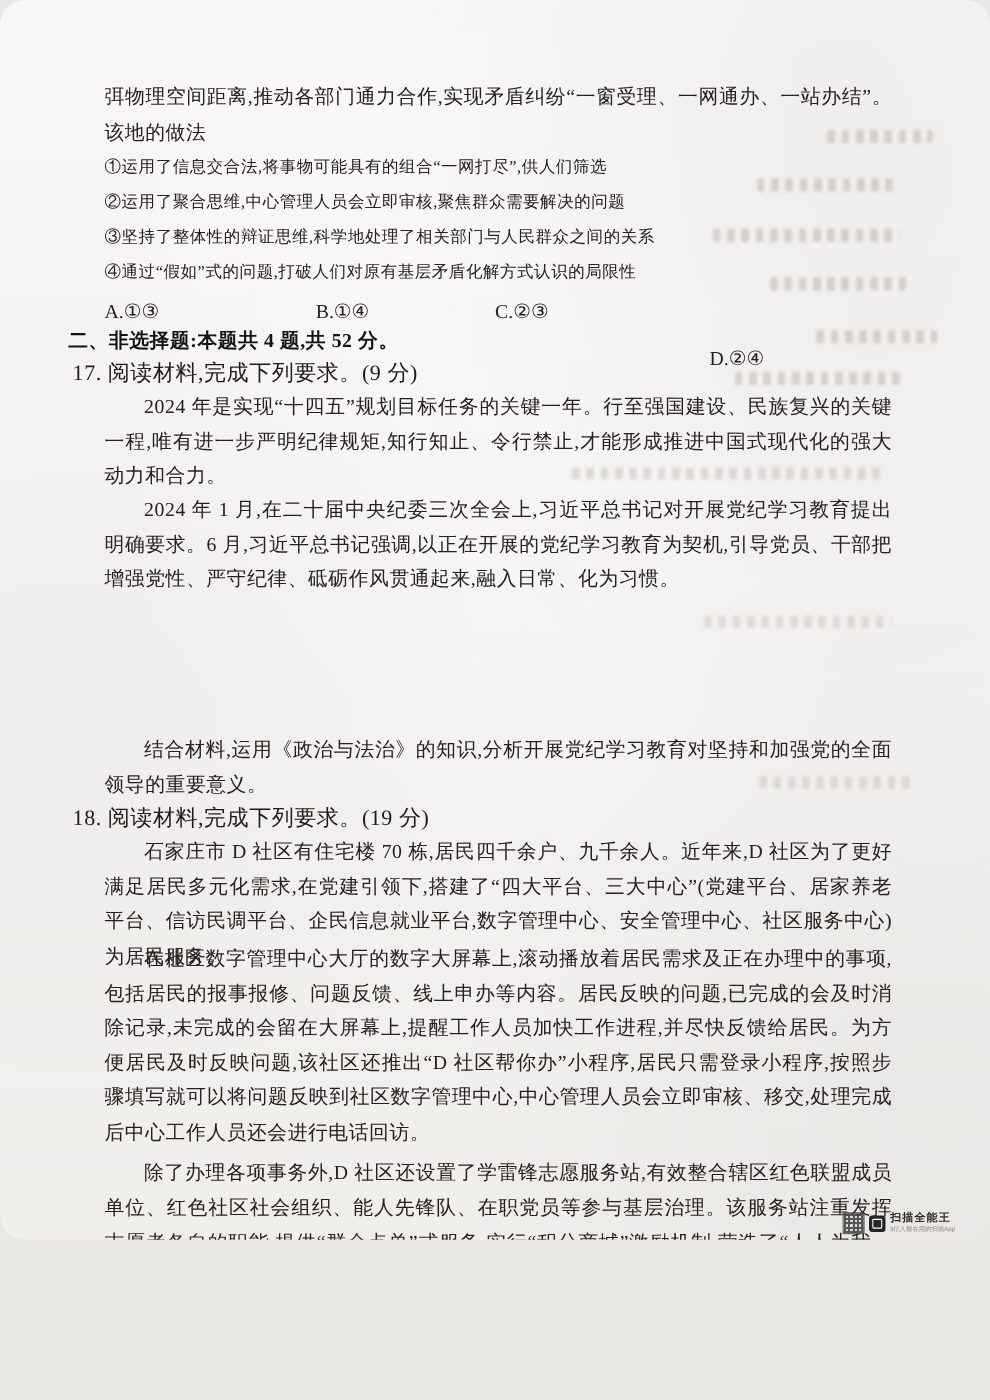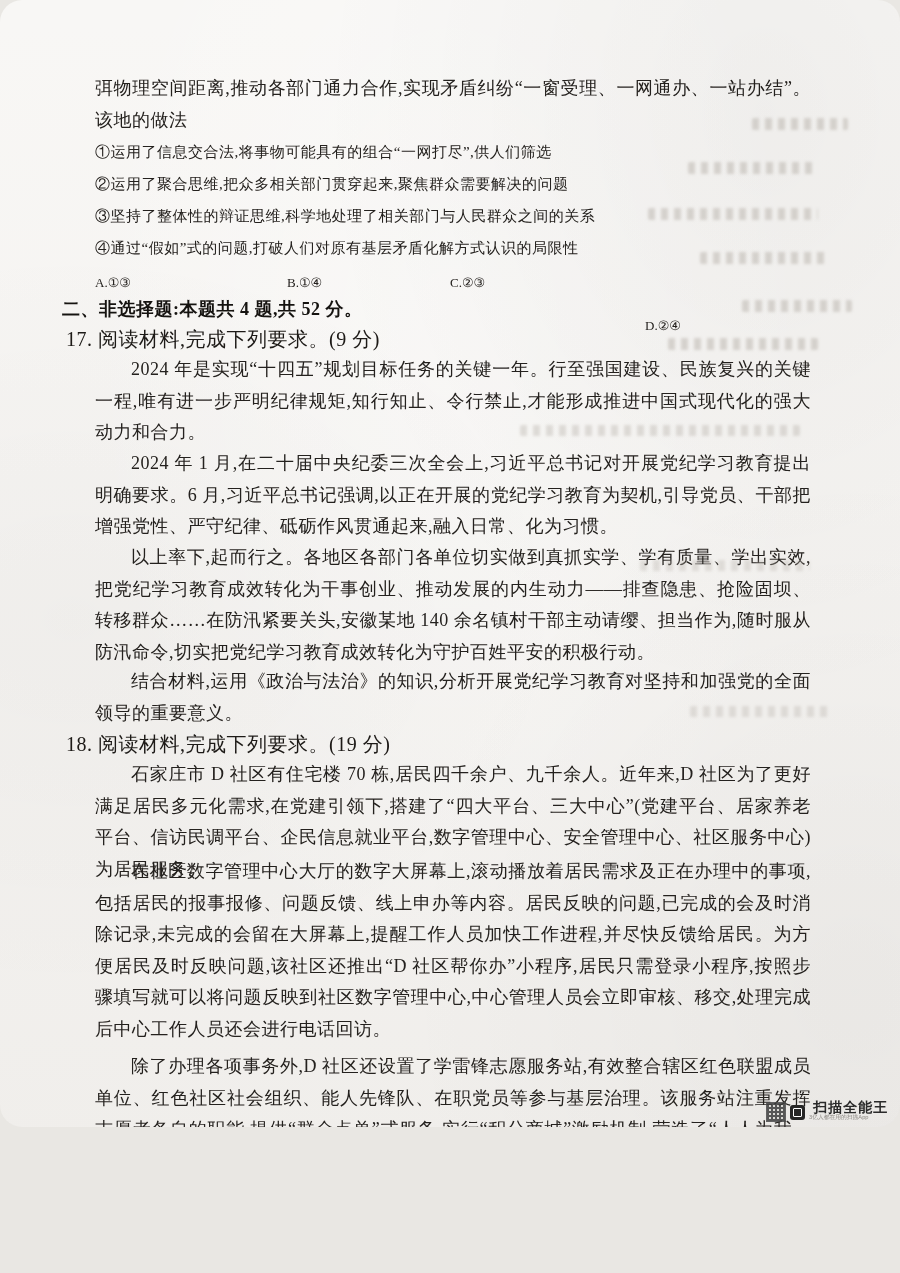--- a/index.html
+++ b/index.html
@@ -23,21 +23,21 @@
   .blk{position:absolute;margin:0;}
   .body-text{
     left:95px;width:716px;
     font-size:18px;line-height:31.5px;
     text-align:justify;text-justify:inter-ideograph;
     letter-spacing:0.5px;
   }
   .indent{text-indent:2em;}
   .stem{line-height:32px;}
   .option-line{font-size:15px;line-height:32px;letter-spacing:0.5px;}
-  .choices{left:95px;width:716px;height:32px;font-size:13px;line-height:32px;}
+  .choices{left:95px;width:716px;height:32px;font-size:18px;line-height:32px;}
   .choice{position:absolute;top:0;white-space:nowrap;}
   .choice-a{left:0;}
   .choice-b{left:192px;}
   .choice-c{left:355px;}
   .choice-d{left:550px;margin-top:43px;}
   .sec-heading{
     left:62px;width:760px;
     font-size:18px;line-height:30px;font-weight:bold;color:#151310;
     letter-spacing:0.5px;
   }
@@ -61,52 +61,51 @@
     background-image:
       repeating-linear-gradient(0deg,#3c3c3c 0 2px,transparent 2px 4px),
       repeating-linear-gradient(90deg,#3c3c3c 0 2px,#d8d6d2 2px 4px);
   }
   .scan-logo{
     width:15px;height:15px;border-radius:3px;background:#262626;
     display:flex;align-items:center;justify-content:center;flex:0 0 auto;
   }
   .scan-logo span{display:block;width:7px;height:7px;border:1.4px solid #fff;border-radius:1px;}
   .scan-text{display:flex;flex-direction:column;justify-content:center;}
-  .scan-name{font-size:14px;font-weight:bold;color:#2a2a2a;line-height:11px;
-    font-family:"Liberation Sans","DejaVu Sans",sans-serif;letter-spacing:1px;text-align:center;}
+  .scan-name{font-size:10px;font-weight:bold;color:#2a2a2a;line-height:11px;
+    font-family:"Liberation Sans","DejaVu Sans",sans-serif;letter-spacing:1px;}
   .scan-tagline{font-size:8px;color:#8a8680;line-height:9px;transform:scale(.72);transform-origin:left center;
     font-family:"Liberation Sans","DejaVu Sans",sans-serif;white-space:nowrap;}
 </style>
 </head>
 <body>
 
 <div class="page">
 
   <p class="blk body-text stem" style="top:72px;">弭物理空间距离,推动各部门通力合作,实现矛盾纠纷“一窗受理、一网通办、一站办结”。该地的做法</p>
 
   <div class="blk body-text" style="top:136px;">
     <div class="option-line">①运用了信息交合法,将事物可能具有的组合“一网打尽”,供人们筛选</div>
-    <div class="option-line">②运用了聚合思维,把众多相关部门贯穿起来,聚焦群众需要解决的问题</div>
+    <div class="option-line">②运用了聚合思维,中心管理人员会立即审核,聚焦群众需要解决的问题</div>
     <div class="option-line">③坚持了整体性的辩证思维,科学地处理了相关部门与人民群众之间的关系</div>
     <div class="option-line">④通过“假如”式的问题,打破人们对原有基层矛盾化解方式认识的局限性</div>
   </div>
 
   <div class="blk choices" style="top:267px;">
     <span class="choice choice-a">A.①③</span>
     <span class="choice choice-b">B.①④</span>
     <span class="choice choice-c">C.②③</span>
     <span class="choice choice-d">D.②④</span>
   </div>
 
   <p class="blk sec-heading" style="top:294px;">二、非选择题:本题共 4 题,共 52 分。</p>
 
   <p class="blk q-title" style="top:324px;">17. 阅读材料,完成下列要求。(9 分)</p>
   <p class="blk body-text indent" style="top:354px;">2024 年是实现“十四五”规划目标任务的关键一年。行至强国建设、民族复兴的关键一程,唯有进一步严明纪律规矩,知行知止、令行禁止,才能形成推进中国式现代化的强大动力和合力。</p>
   <p class="blk body-text indent" style="top:448px;">2024 年 1 月,在二十届中央纪委三次全会上,习近平总书记对开展党纪学习教育提出明确要求。6 月,习近平总书记强调,以正在开展的党纪学习教育为契机,引导党员、干部把增强党性、严守纪律、砥砺作风贯通起来,融入日常、化为习惯。</p>
-  <p class="blk body-text indent" style="top:542px;">以上率下,起而行之。各地区各部门各单位切实做到真抓实学、学有质量、学出实效,把党纪学习教育成效转化为干事创业、推动发展的内生动力——排查隐患、抢险固坝、转移群众……在防汛紧要关头,安徽某地 140 余名镇村干部主动请缨、担当作为,随时服从防汛命令,切实把党纪学习教育成效转化为守护百姓平安的积极行动。</p>
   <p class="blk body-text indent" style="top:666px;">结合材料,运用《政治与法治》的知识,分析开展党纪学习教育对坚持和加强党的全面领导的重要意义。</p>
 
   <p class="blk q-title" style="top:729px;">18. 阅读材料,完成下列要求。(19 分)</p>
   <p class="blk body-text indent" style="top:759px;">石家庄市 D 社区有住宅楼 70 栋,居民四千余户、九千余人。近年来,D 社区为了更好满足居民多元化需求,在党建引领下,搭建了“四大平台、三大中心”(党建平台、居家养老平台、信访民调平台、企民信息就业平台,数字管理中心、安全管理中心、社区服务中心)为居民服务。</p>
   <p class="blk body-text indent" style="top:856px;">在社区数字管理中心大厅的数字大屏幕上,滚动播放着居民需求及正在办理中的事项,包括居民的报事报修、问题反馈、线上申办等内容。居民反映的问题,已完成的会及时消除记录,未完成的会留在大屏幕上,提醒工作人员加快工作进程,并尽快反馈给居民。为方便居民及时反映问题,该社区还推出“D 社区帮你办”小程序,居民只需登录小程序,按照步骤填写就可以将问题反映到社区数字管理中心,中心管理人员会立即审核、移交,处理完成后中心工作人员还会进行电话回访。</p>
   <p class="blk body-text indent" style="top:1051px;">除了办理各项事务外,D 社区还设置了学雷锋志愿服务站,有效整合辖区红色联盟成员单位、红色社区社会组织、能人先锋队、在职党员等参与基层治理。该服务站注重发挥志愿者各自的职能,提供“群众点单”式服务,实行“积分商城”激励机制,营造了“人人为我、我为人人”的浓厚氛围。</p>
 
   <div class="footer">
     <span class="footer-left">【高三思想政治　第 5 页(共 6 页)】</span>
     <span class="footer-right">·25-144C·</span>

